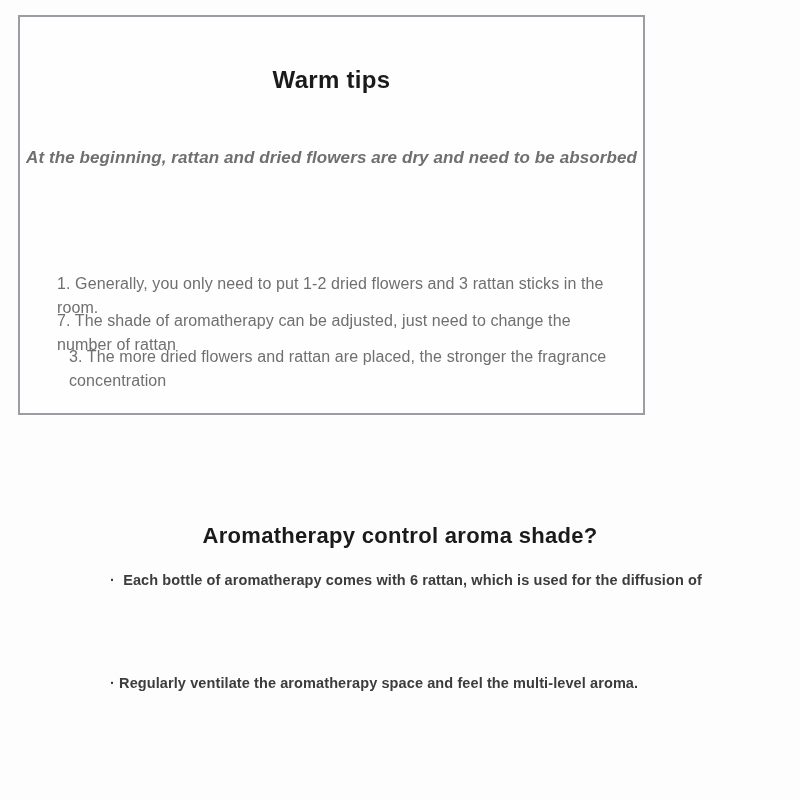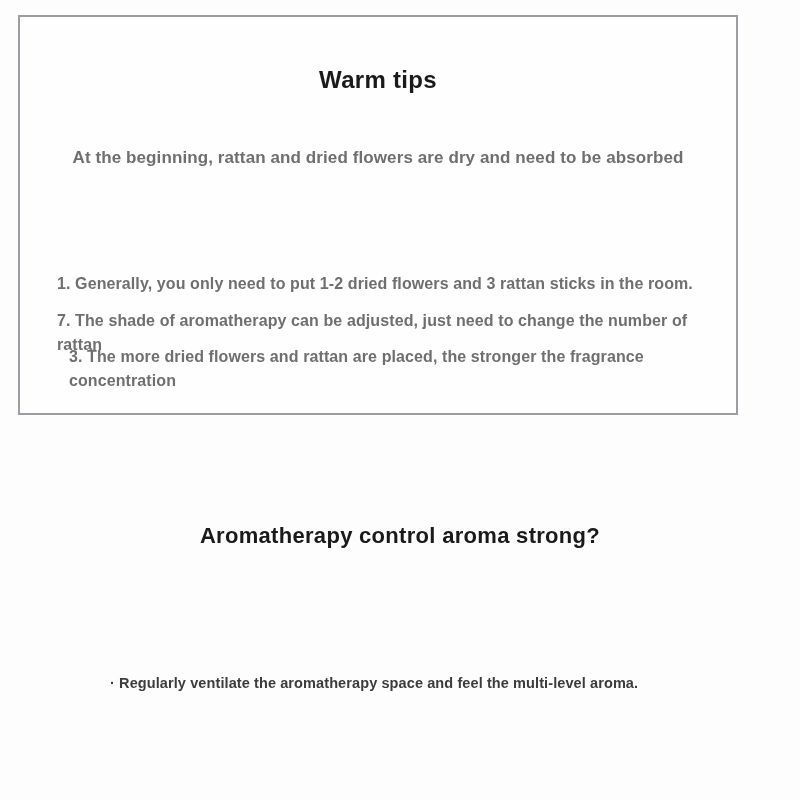--- a/index.html
+++ b/index.html
@@ -14,21 +14,21 @@
     background: #fdfdfd;
     font-family: "Liberation Sans", sans-serif;
     overflow: hidden;
   }
 
   
   .tips-box {
     position: absolute;
     left: 18px;
     top: 15px;
-    width: 720px;
+    width: 627px;
     height: 400px;
     box-sizing: border-box;
     border: 2px solid #9c9ca2;
     background: #fefefe;
   }
   .tips-title {
     position: absolute;
     left: 0;
     right: 0;
     top: 48px;
@@ -44,29 +44,30 @@
     position: absolute;
     left: 0;
     right: 0;
     top: 124px;
     text-align: center;
     font-size: 17px;
     line-height: 33px;
     font-weight: bold;
     color: #6f6f6f;
     letter-spacing: 0.1px;
+    font-style: italic;
   }
   .tip-item {
     position: absolute;
     left: 37px;
     right: 24px;
     margin: 0;
     font-size: 16px;
     line-height: 24px;
-    font-weight: bold;
+    font-weight: normal;
     color: #6f6f6f;
     letter-spacing: 0.1px;
   }
   .tip-item.n1 { top: 255px; }
   .tip-item.n2 { top: 292px; }
   .tip-item.n3 { top: 328px; margin-left: 12px; }
 
   
   .aroma-heading {
     position: absolute;
@@ -119,24 +120,24 @@
     <p class="tip-item n2">
       <span class="line">7. The shade of aromatherapy can be adjusted, just need to change the number of rattan</span>
     </p>
 
     <p class="tip-item n3">
       <span class="line">3. The more dried flowers and rattan are placed, the stronger the fragrance concentration</span><br>
     </p>
   </section>
 
   <section>
-    <h2 class="aroma-heading">Aromatherapy control aroma strong?</h2>
+    <h2 class="aroma-heading">Aromatherapy control aroma shade?</h2>
 
     <p class="aroma-bullet b1">
-      <br>
+      <span class="line">·  Each bottle of aromatherapy comes with 6 rattan, which is used for the diffusion of</span><br>
     </p>
 
     <p class="aroma-bullet b2">
       <br>
     </p>
 
     <p class="aroma-bullet b3">
       <span class="line">· Regularly ventilate the aromatherapy space and feel the multi-level aroma.</span>
     </p>
   </section>

